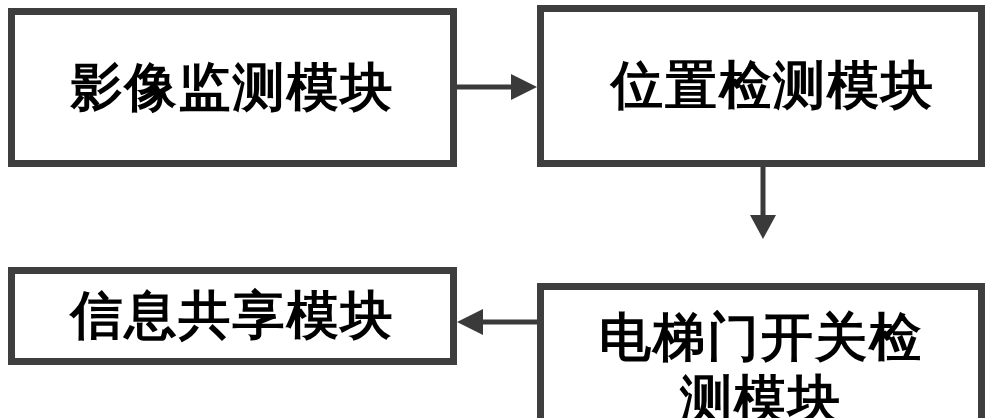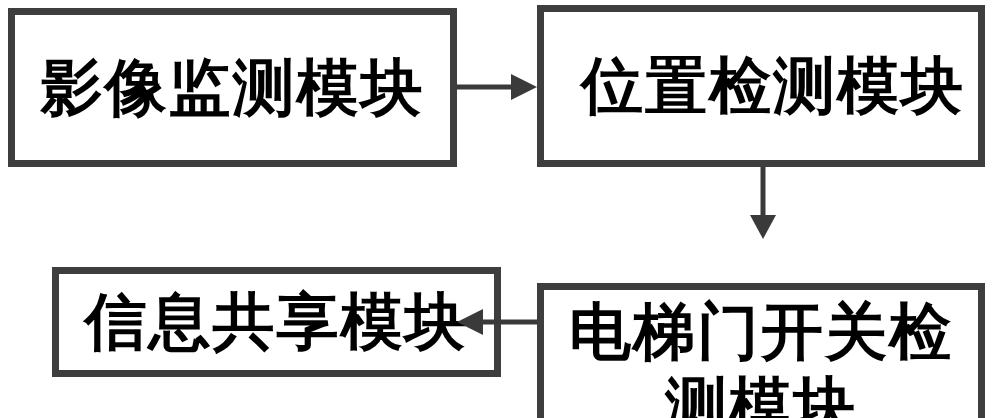--- a/index.html
+++ b/index.html
@@ -20,30 +20,30 @@
     background: #ffffff;
     border: 7px solid #3e3e3e;
     box-sizing: border-box;
     display: flex;
     align-items: center;
     justify-content: center;
   }
   .node-label {
     font-weight: bold;
     color: #000000;
-    font-size: 62px;
+    font-size: 52px;
     text-align: center;
     white-space: pre-line;
     line-height: 1.18;
     letter-spacing: 2px;
   }
   #node-image-monitoring   { left: 8px;   top: 8px;   width: 449px; height: 159px; }
   #node-position-detection { left: 537px; top: 5px;   width: 448px; height: 162px; padding-left: 24px; }
   #node-elevator-door      { left: 537px; top: 239px; width: 448px; height: 171px; margin-top: 44px; }
-  #node-info-sharing       { left: 8px;   top: 267px; width: 449px; height: 110px; margin-left: 44px; }
+  #node-info-sharing       { left: 8px;   top: 267px; width: 449px; height: 98px; }
   .arrows {
     position: absolute;
     left: 0;
     top: 0;
     pointer-events: none;
   }
 </style>
 </head>
 <body>
 

